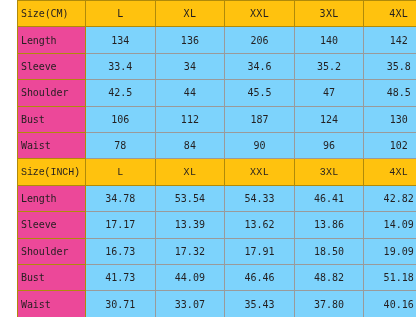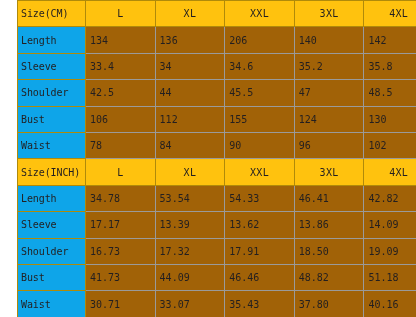--- a/index.html
+++ b/index.html
@@ -35,46 +35,47 @@
     line-height: 1.1;
     color: #231f20;
     border: 1px solid #9a9a9a;
     box-sizing: border-box;
     white-space: nowrap;
     overflow: hidden;
   }
 
   
   #size-chart td.label {
-    background: #0ea5e9;
+    background: #ec4899;
     text-align: left;
     border-color: #b08a0a;
     padding-left: 3px;
     letter-spacing: -0.1px;
   }
 
   
   #size-chart td.data {
-    background: #a16207;
-    text-align: left;
+    background: #7dd3fc;
+    text-align: center;
   }
 
   
   #size-chart tr.header-row td {
     background: #FFC20E;
     border-color: #b08a0a;
   }
   #size-chart tr.header-row td.data {
     text-align: center;
     letter-spacing: 0.3px;
   }
 
   
   #size-chart tr.header-row.second td {
     border-top-color: #8c8c8c;
+    font-family: Liberation Mono, monospace;
   }
 </style>
 </head>
 <body>
 
 <table id="size-chart">
   <colgroup>
     <col class="label-col">
     <col class="data-col">
     <col class="data-col">
@@ -117,21 +118,21 @@
       <td class="data">44</td>
       <td class="data">45.5</td>
       <td class="data">47</td>
       <td class="data">48.5</td>
     </tr>
 
     <tr>
       <td class="label">Bust</td>
       <td class="data">106</td>
       <td class="data">112</td>
-      <td class="data">155</td>
+      <td class="data">187</td>
       <td class="data">124</td>
       <td class="data">130</td>
     </tr>
 
     <tr>
       <td class="label">Waist</td>
       <td class="data">78</td>
       <td class="data">84</td>
       <td class="data">90</td>
       <td class="data">96</td>

